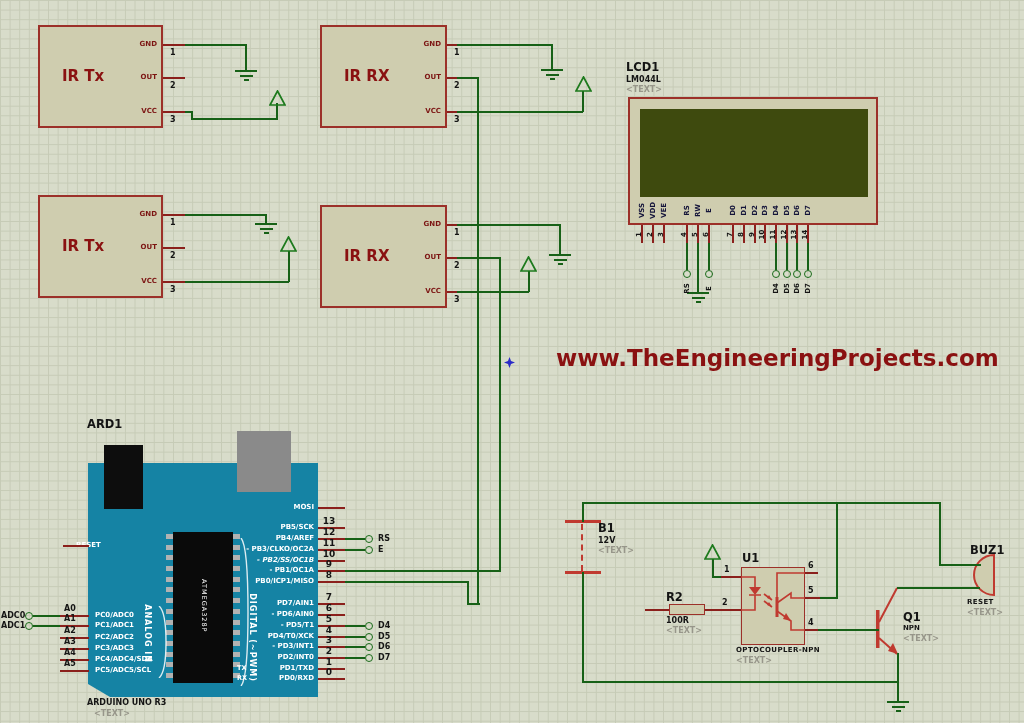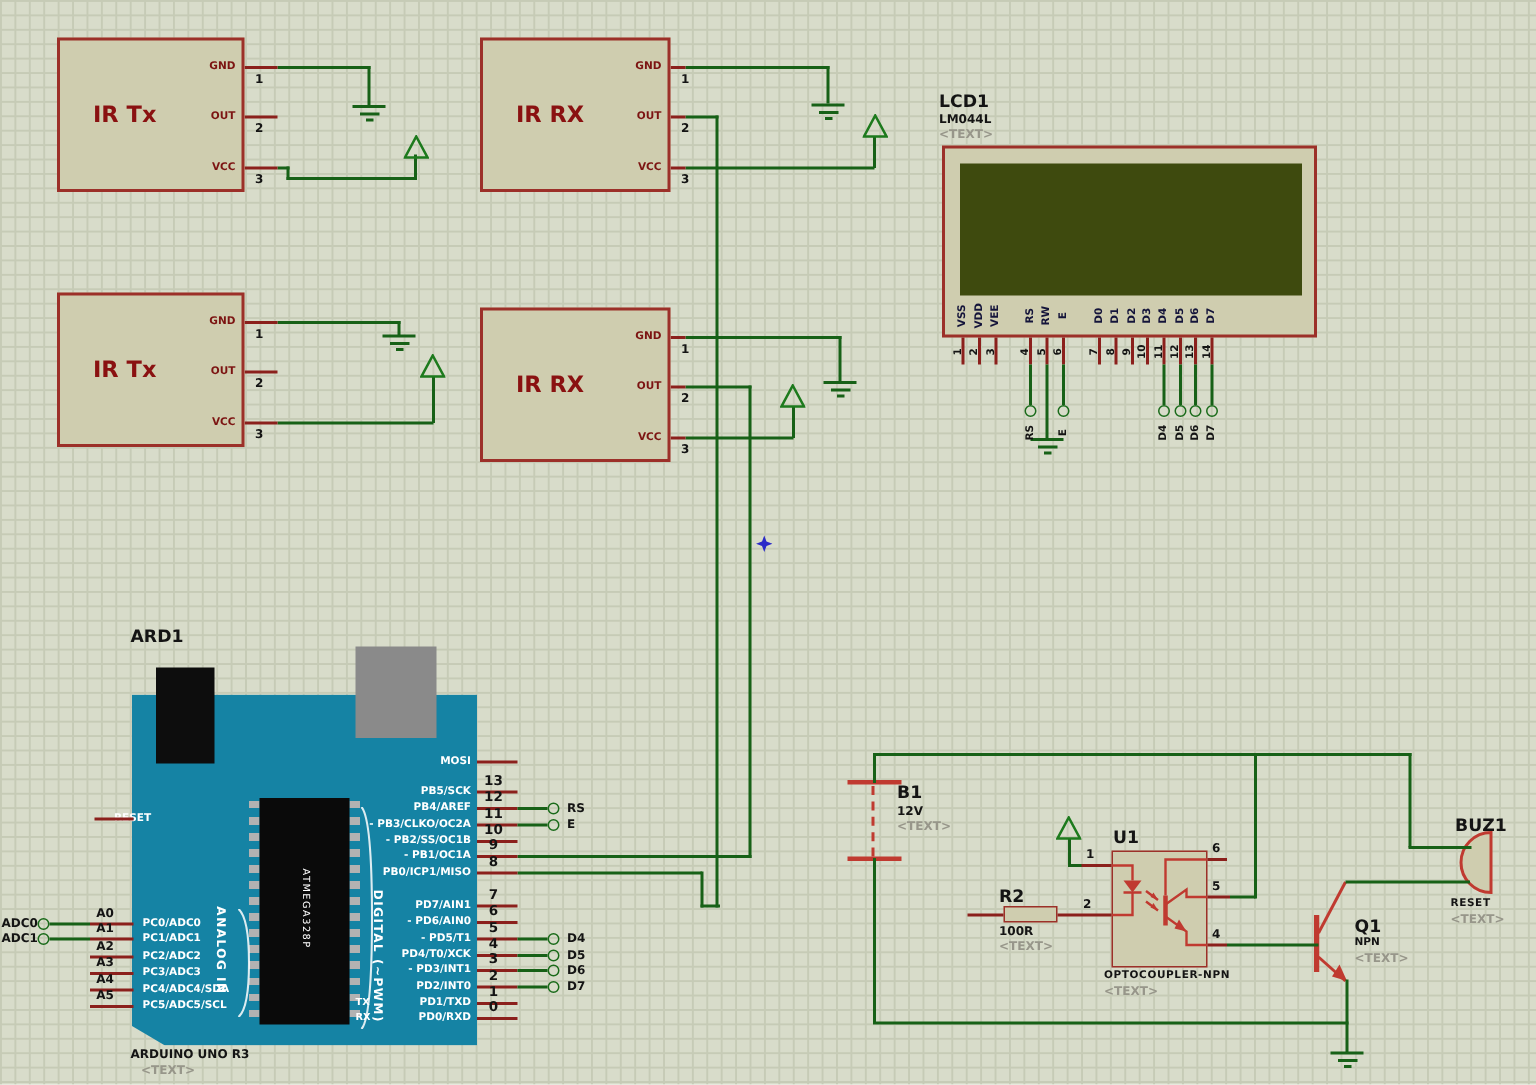--- a/index.html
+++ b/index.html
@@ -98,20 +98,21 @@
   <div class="t f7 b" style="left:903px;top:624px">NPN</div>
   <div class="t f8 b gray" style="left:903px;top:634px">&lt;TEXT&gt;</div>
 
   <div class="t f11 b" style="left:970px;top:544px">BUZ1</div>
   <svg class="svgel" style="left:971px;top:553px" width="27" height="44">
     <path d="M23 2 A20 20 0 0 0 23 42 Z" fill="#cfcdaf" stroke="#c03a30" stroke-width="2"></path>
   </svg>
   <div class="t f7 b" style="left:967px;top:598px;letter-spacing:.4px">RESET</div>
   <div class="t f8 b gray" style="left:967px;top:608px">&lt;TEXT&gt;</div>
 
+  <div class="t f23 b" style="left:556px;top:345px;color:#8a1111">www.TheEngineeringProjects.com</div>
 
   <svg class="svgel" style="left:504px;top:357px" width="11" height="11">
     <polygon points="5.5,0 7,4 11,5.5 7,7 5.5,11 4,7 0,5.5 4,4" fill="#2a2ac8"></polygon>
   </svg>
 <div class="wire" style="left: 185px; top: 44px; width: 62px; height: 2px;"></div>
     <div class="wire" style="left: 245px; top: 44px; width: 2px; height: 26px;"></div>
     <div class="wire" style="left: 185px; top: 111px; width: 8px; height: 2px;"></div>
     <div class="wire" style="left: 191px; top: 111px; width: 2px; height: 9px;"></div>
     <div class="wire" style="left: 191px; top: 118px; width: 87px; height: 2px;"></div>
     <div class="wire" style="left: 276px; top: 103px; width: 2px; height: 16px;"></div>
@@ -304,21 +305,21 @@
     <div class="term" style="left: 365px; top: 535px; width: 8px; height: 8px;"></div>
     <div class="t f8 b" style="left: 378px; top: 534px;">RS</div>
     <div class="stub" style="left: 318px; top: 549px; width: 27px; height: 2px;"></div>
     <div class="t f9 b ca" style="left: 320px; top: 538px; width: 18px;">11</div>
     <div class="t f7 b white ra" style="left: 216px; top: 545px; width: 98px;">- PB3/CLKO/OC2A</div>
     <div class="wire" style="left: 345px; top: 549px; width: 20px; height: 2px;"></div>
     <div class="term" style="left: 365px; top: 546px; width: 8px; height: 8px;"></div>
     <div class="t f8 b" style="left: 378px; top: 545px;">E</div>
     <div class="stub" style="left: 318px; top: 560px; width: 27px; height: 2px;"></div>
     <div class="t f9 b ca" style="left: 320px; top: 549px; width: 18px;">10</div>
-    <div class="t f7 b white ra" style="left: 216px; top: 556px; width: 98px;">- PB2/SS/OC1B</div>
+    <div class="t f7 b white ra" style="left: 216px; top: 556px; width: 98px; font-style: italic;">- PB2/SS/OC1B</div>
     <div class="stub" style="left: 318px; top: 570px; width: 27px; height: 2px;"></div>
     <div class="t f9 b ca" style="left: 320px; top: 559px; width: 18px;">9</div>
     <div class="t f7 b white ra" style="left: 216px; top: 566px; width: 98px;">- PB1/OC1A</div>
     <div class="stub" style="left: 318px; top: 581px; width: 27px; height: 2px;"></div>
     <div class="t f9 b ca" style="left: 320px; top: 570px; width: 18px;">8</div>
     <div class="t f7 b white ra" style="left: 216px; top: 577px; width: 98px;">PB0/ICP1/MISO</div>
     <div class="stub" style="left: 318px; top: 603px; width: 27px; height: 2px;"></div>
     <div class="t f9 b ca" style="left: 320px; top: 592px; width: 18px;">7</div>
     <div class="t f7 b white ra" style="left: 216px; top: 599px; width: 98px;">PD7/AIN1</div>
     <div class="stub" style="left: 318px; top: 614px; width: 27px; height: 2px;"></div>

